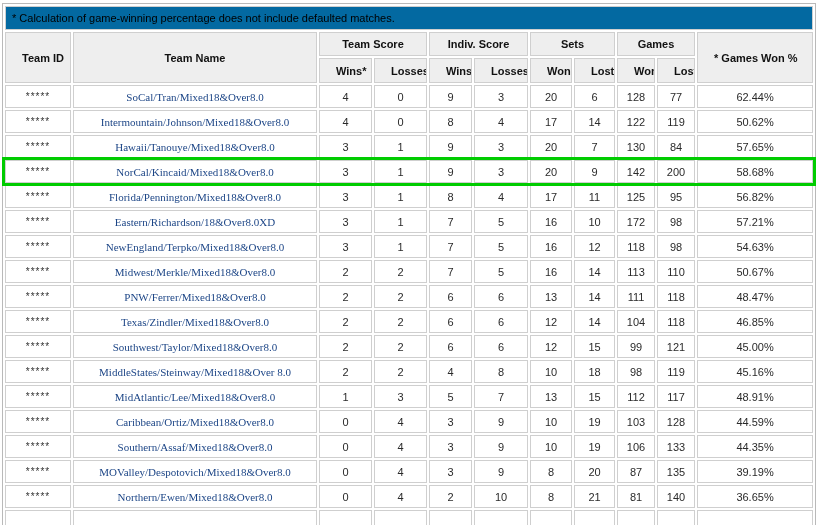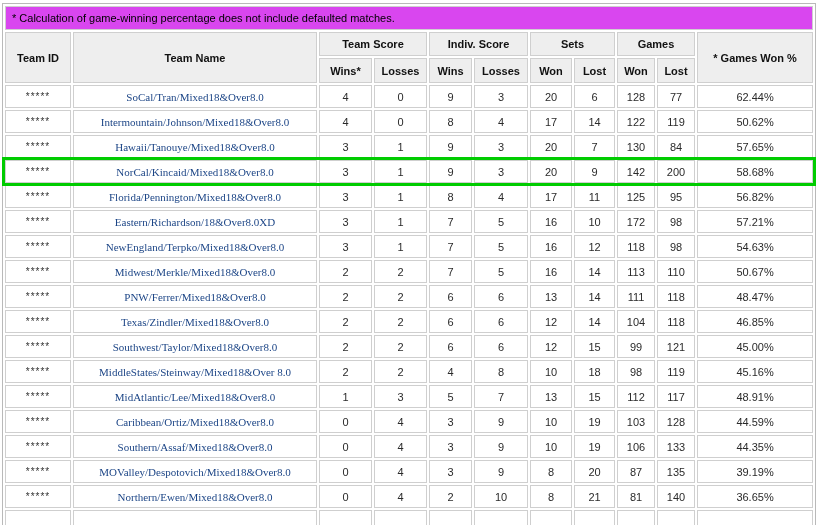--- a/index.html
+++ b/index.html
@@ -38,28 +38,28 @@
     text-align: center;
     vertical-align: middle;
     overflow: hidden;
     white-space: nowrap;
   }
   td.note-cell {
     text-align: left;
     padding: 5px 6px;
     height: 24px;
     color: #000;
-    background: #d946ef;
+    background: #0369a1;
     font-size: 11px;
   }
   th {
     background: #eeeeee;
     color: #111;
     font-weight: bold;
-    padding: 3px 6px;
+    padding: 3px 16px;
   }
   tr.group-row th { height: 24px; }
   tr.sub-row th { height: 25px; }
 
   tbody td { height: 23px; color: #2a2a2a; background: #ffffff; padding: 2px; }
   td.id-cell { font-size: 10px; color: #333; letter-spacing: 1px; }
   td.name-cell a {
     color: #1c4586;
     text-decoration: none;
     font-size: 11px;

